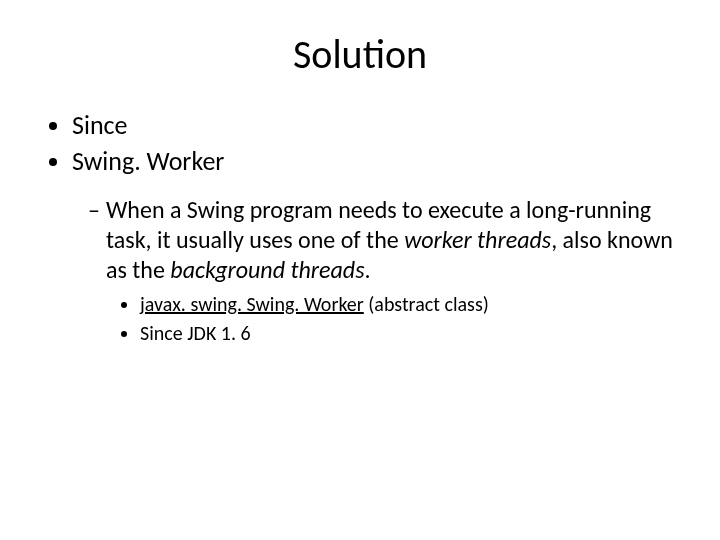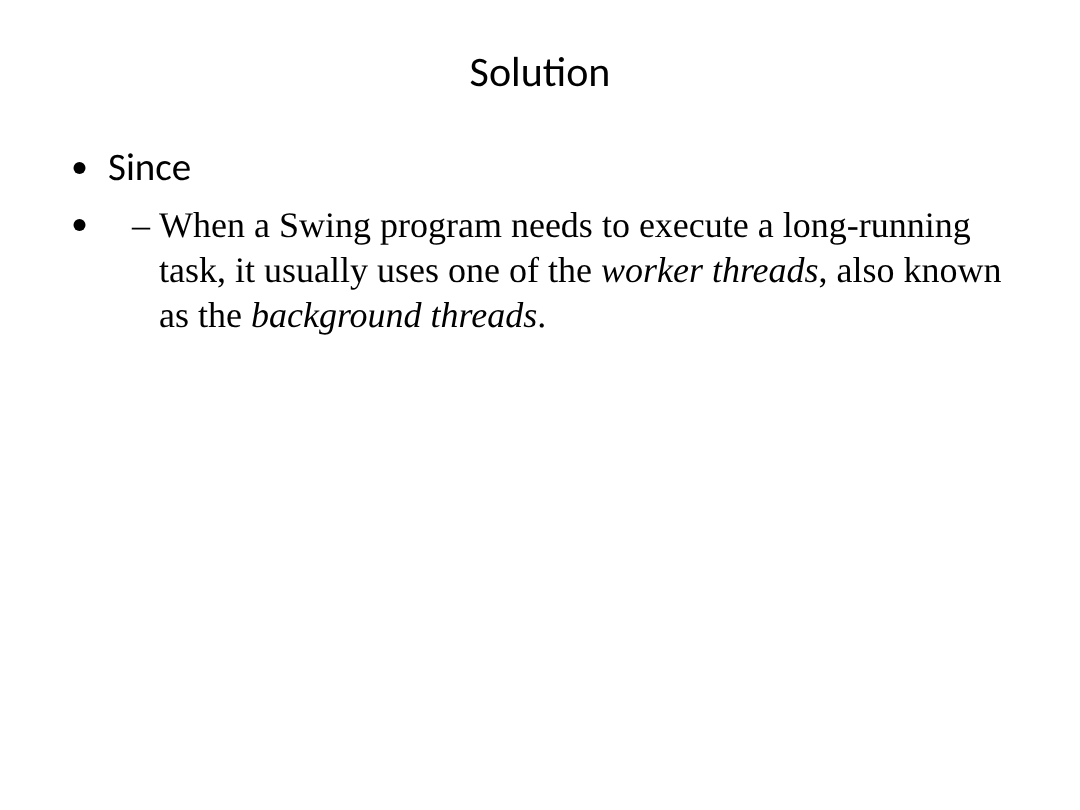--- a/index.html
+++ b/index.html
@@ -13,39 +13,38 @@
   }
   .slide {
     width: 720px;
     height: 540px;
     position: relative;
     box-sizing: border-box;
     padding: 20px 40px 40px 40px;
   }
   .title {
     text-align: center;
-    font-size: 28px;
+    font-size: 40px;
     font-weight: 400;
     margin: 10px 0 30px 0;
   }
   ul.level1 {
     list-style: disc;
     padding-left: 32px;
     margin: 0;
   }
   ul.level1 > li {
     font-size: 26px;
     line-height: 1.3;
     margin-bottom: 2px;
   }
   ul.level2 {
     list-style: none;
     padding-left: 16px;
-    margin: 4px 0 0 0;
-    font-family: Liberation Serif, serif;
+    margin: 16px 0 0 0;
   }
   ul.level2 > li {
     font-size: 24px;
     line-height: 1.25;
     margin-bottom: 4px;
     position: relative;
     padding-left: 18px;
   }
   ul.level2 > li::before {
     content: "–";
@@ -68,20 +67,27 @@
 </style>
 </head>
 <body>
 
 <div class="slide">
   <div class="title">Solution</div>
 
   <ul class="level1">
     <li>Since</li>
     <li>
+      <span>Swing. Worker</span>
       <ul class="level2">
         <li>
           <span>When a Swing program needs to execute a long-running task, it usually uses one of the </span><span class="italic">worker threads</span><span>, also known as the </span><span class="italic">background threads</span><span>.</span>
+          <ul class="level3">
+            <li>
+              <span class="underline">javax. swing. Swing. Worker</span><span> (abstract class)</span>
+            </li>
+            <li>Since JDK 1. 6</li>
+          </ul>
         </li>
       </ul>
     </li>
   </ul>
 </div>
 
 </body></html>

